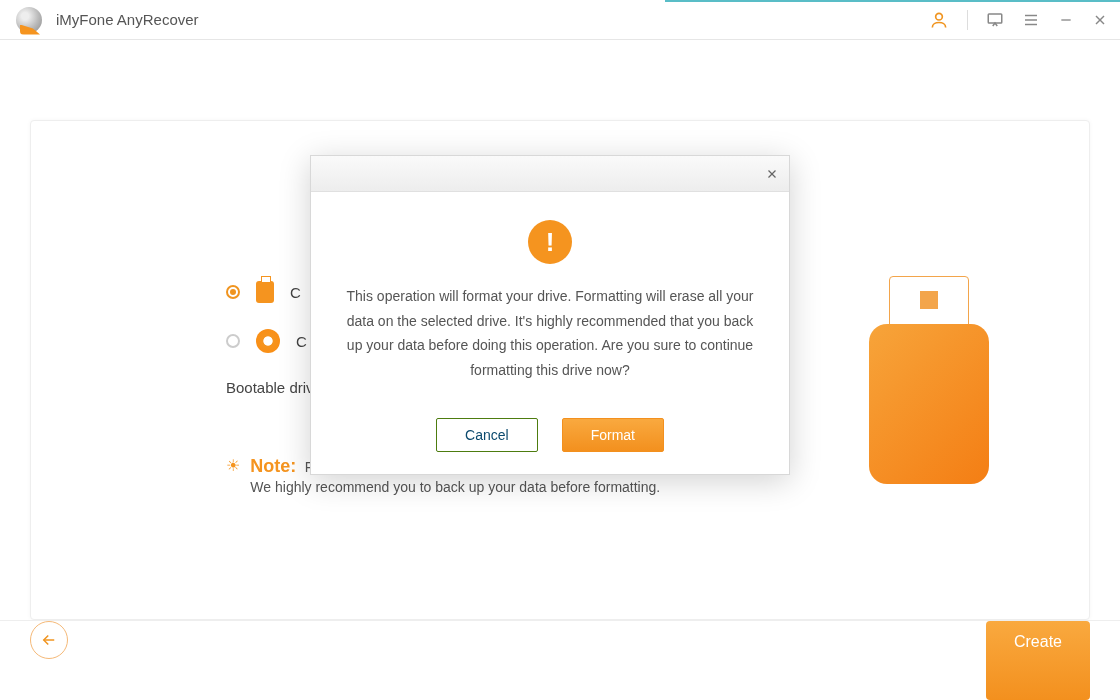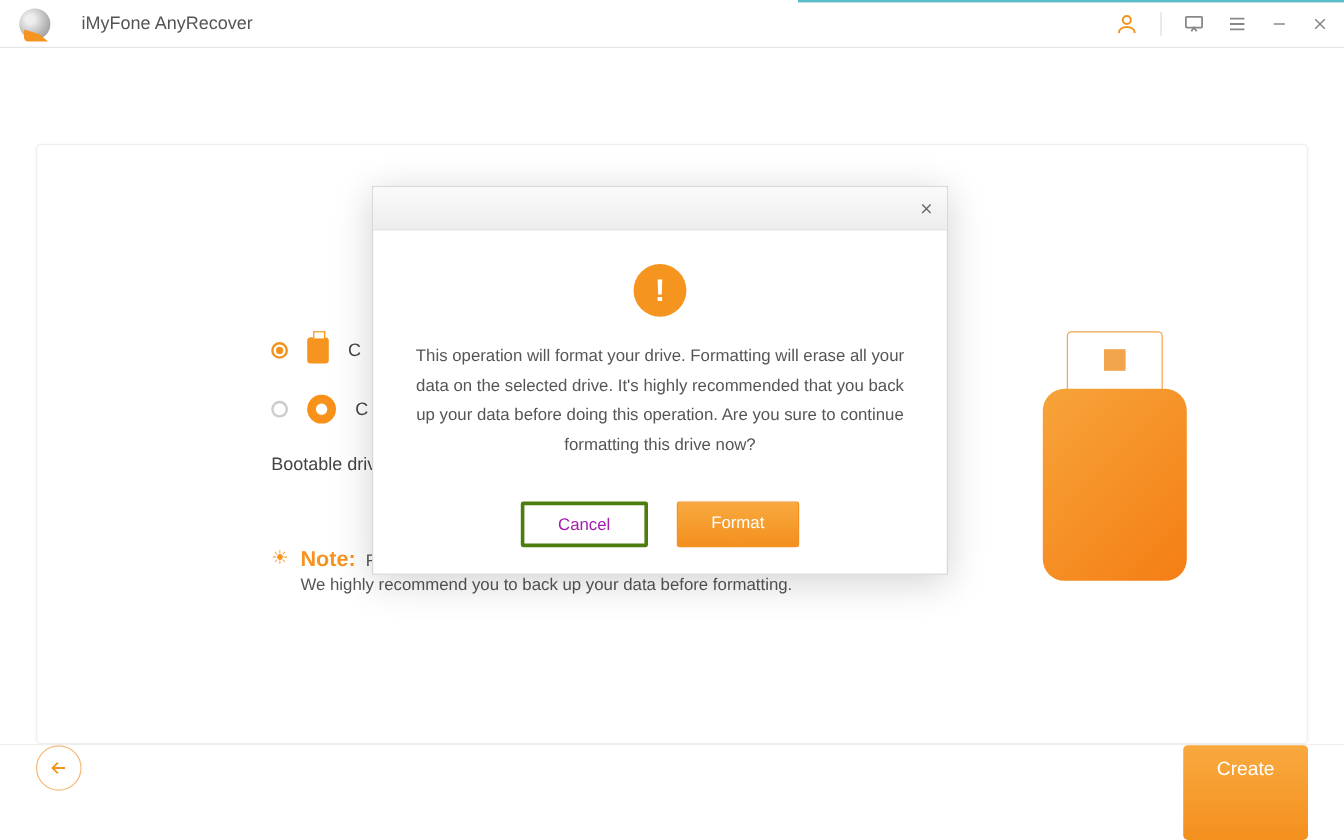--- a/index.html
+++ b/index.html
@@ -12,21 +12,20 @@
     overflow: hidden;
   }
 
   
   .titlebar {
     height: 40px;
     display: flex;
     align-items: center;
     border-bottom: 1px solid #e6e6e6;
     padding: 0 12px;
-    gap: 12px;
   }
   .titlebar-logo {
     width: 26px; height: 26px;
     border-radius: 50%;
     background: radial-gradient(circle at 35% 35%, #eee 15%, #bbb 55%, #888 100%);
     position: relative;
     margin-left: 4px;
   }
   .titlebar-logo::after {
     content: "";
@@ -243,22 +242,22 @@
     padding: 18px 0 22px;
   }
   .btn {
     padding: 8px 28px;
     font-size: 14px;
     border-radius: 2px;
     cursor: pointer;
   }
   .btn-cancel {
     background: #fff;
-    border: 3px solid #4d7c0f;
-    color: #a21caf;
+    border: 1px solid #4d7c0f;
+    color: #0c4a6e;
   }
   .btn-primary {
     background: linear-gradient(#f9a93f,#f3901e);
     color: #fff;
     border: 1px solid #f3901e;
   }
 </style>
 </head>
 <body>
 

